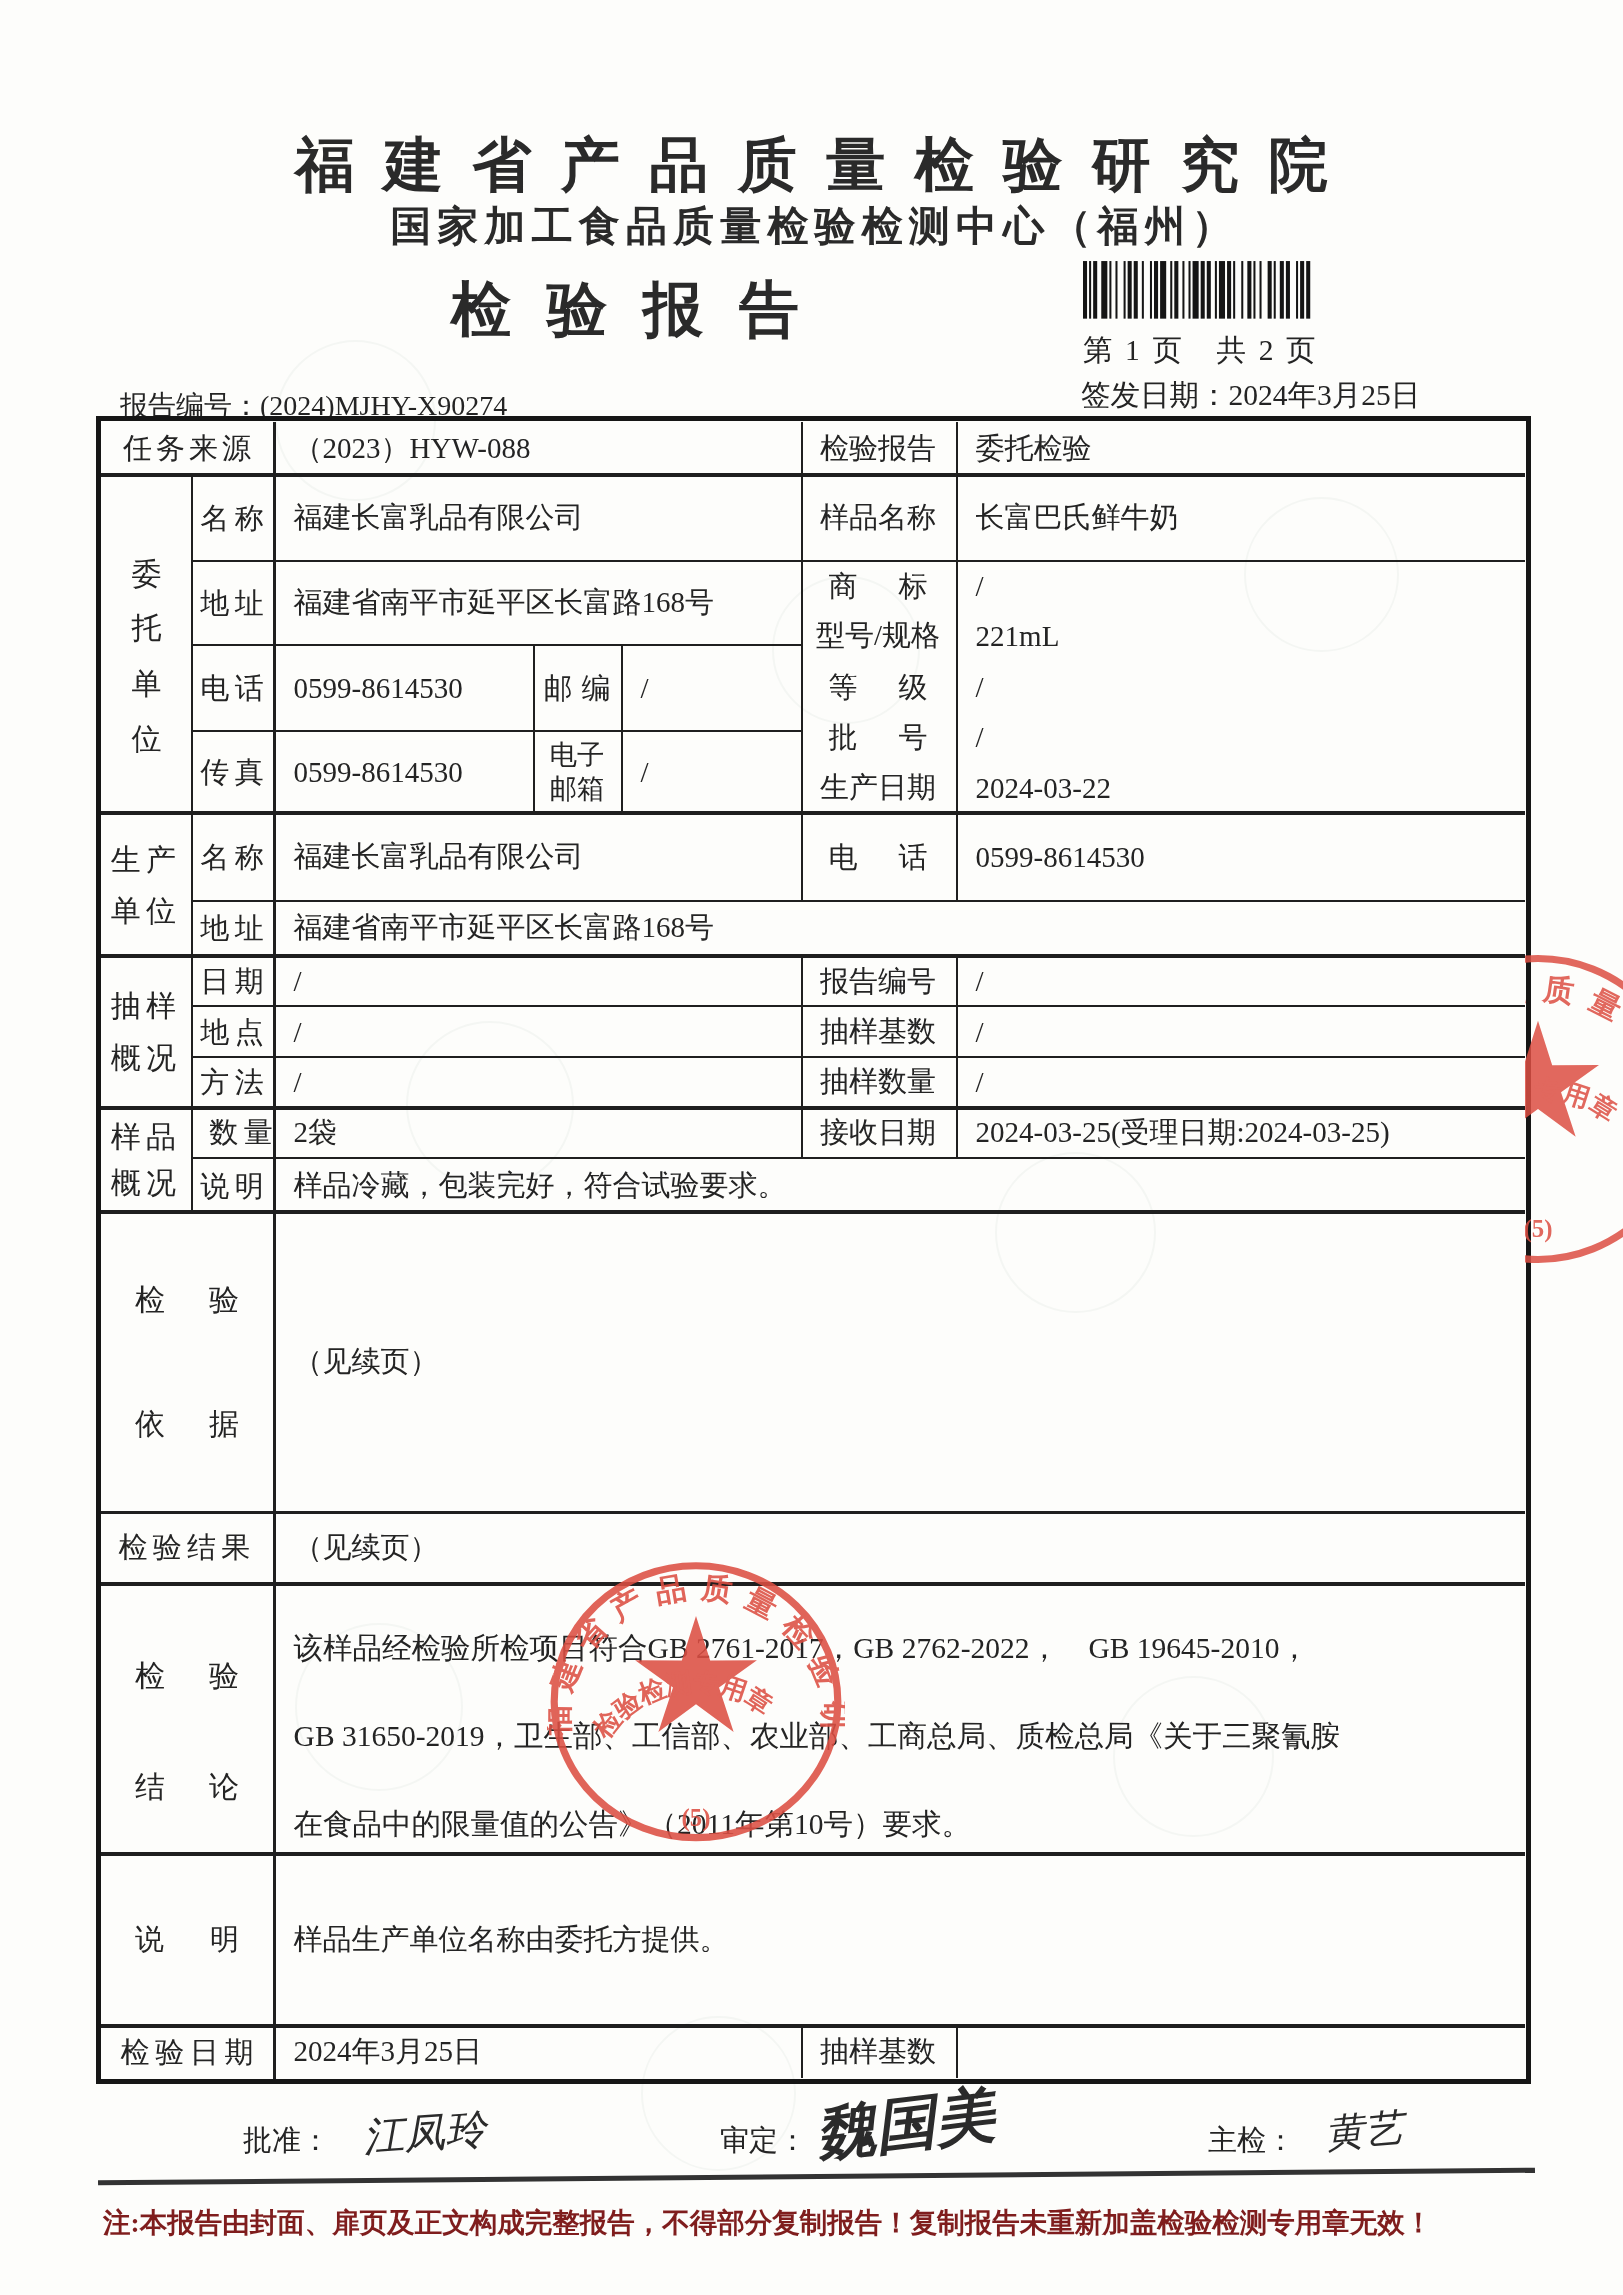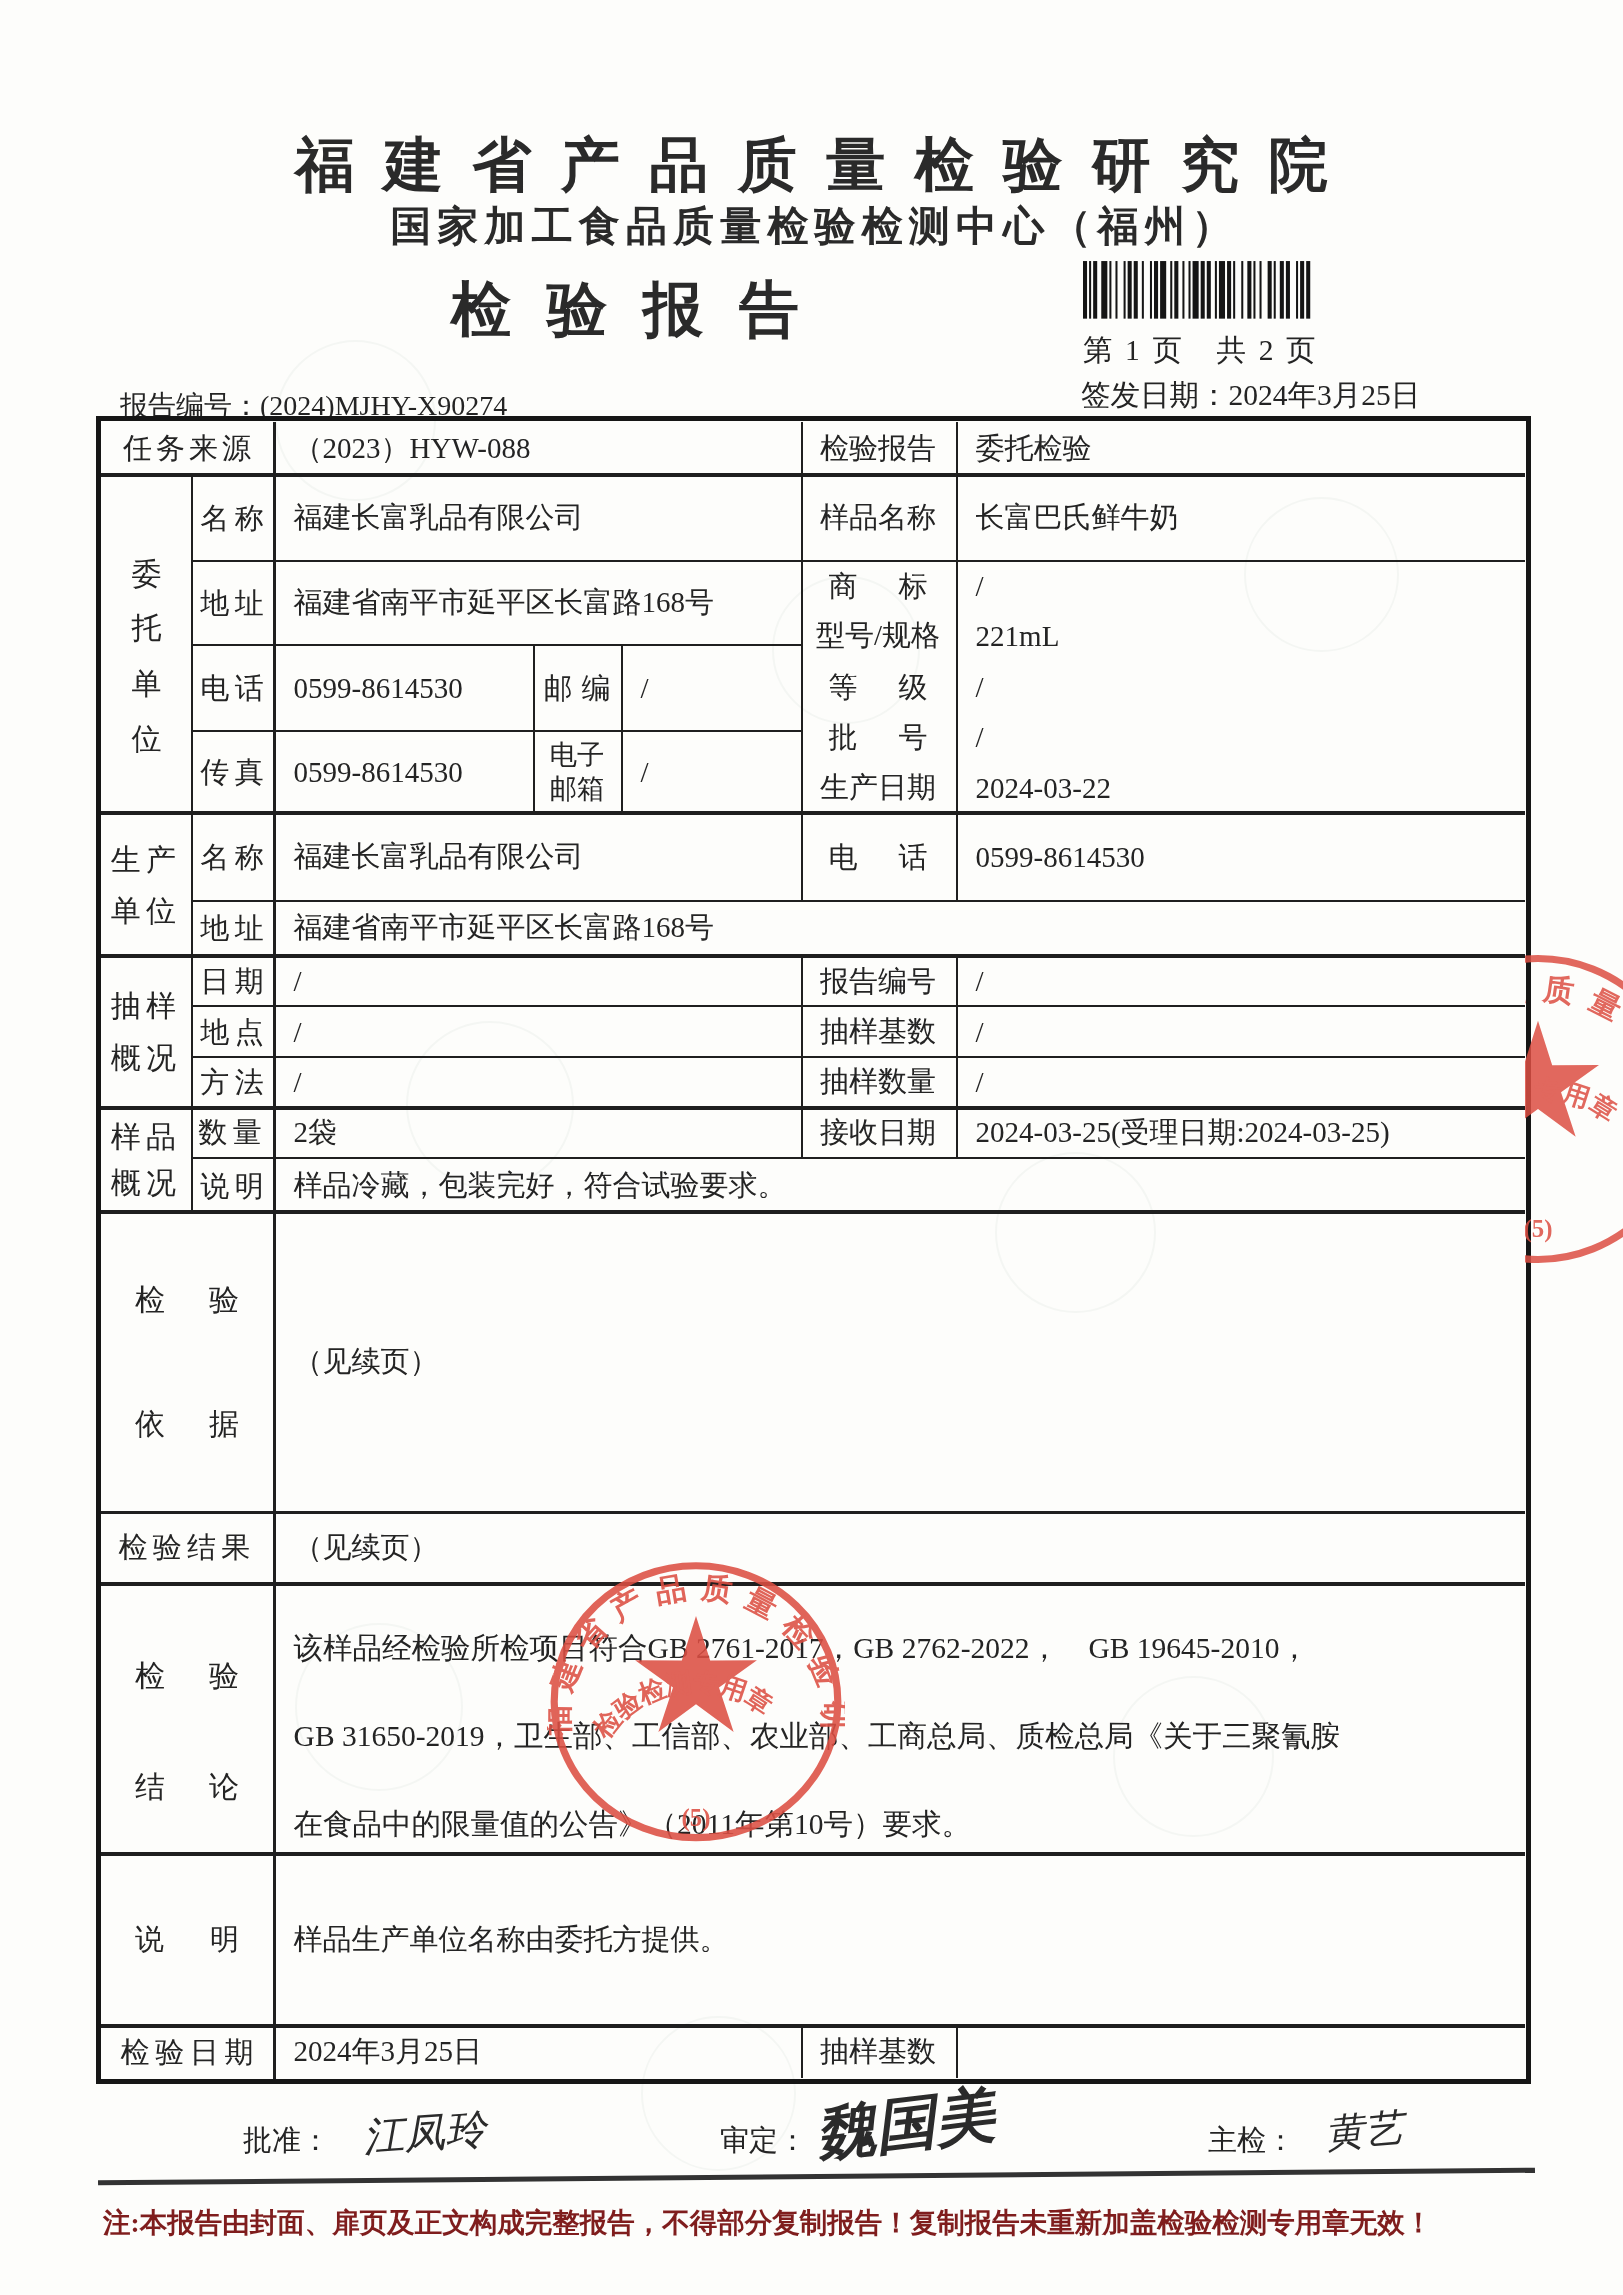--- a/index.html
+++ b/index.html
@@ -181,21 +181,21 @@
   <div class="cell val" style="left:274px;top:1007px;width:528px;height:50px">/</div>
   <div class="cell lab" style="left:801px;top:1007px;width:154px;height:50px">抽样基数</div>
   <div class="cell val" style="left:956px;top:1007px;width:569px;height:50px">/</div>
   <div class="cell sp" style="left:191px;top:1057px;width:82px;height:50px;line-height:50px;padding:0 9.2px">方法</div>
   <div class="cell val" style="left:274px;top:1057px;width:528px;height:50px">/</div>
   <div class="cell lab" style="left:801px;top:1057px;width:154px;height:50px">抽样数量</div>
   <div class="cell val" style="left:956px;top:1057px;width:569px;height:50px">/</div>
 
   <div class="cell g2" style="left:101px;top:1107px;width:90px;height:105px;line-height:46px">样品
 概况</div>
-  <div class="cell sp" style="left:189px;top:1107px;width:82px;height:51px;line-height:51px;padding:0 9.2px">数量</div>
+  <div class="cell sp" style="left:200px;top:1107px;width:82px;height:51px;line-height:51px;padding:0 9.2px">数量</div>
   <div class="cell val" style="left:274px;top:1107px;width:528px;height:51px">2袋</div>
   <div class="cell lab" style="left:801px;top:1107px;width:154px;height:51px">接收日期</div>
   <div class="cell val" style="left:956px;top:1107px;width:569px;height:51px">2024-03-25(受理日期:2024-03-25)</div>
   <div class="cell sp" style="left:191px;top:1159px;width:82px;height:54px;line-height:54px;padding:0 9.2px">说明</div>
   <div class="cell val" style="left:274px;top:1159px;width:1251px;height:54px">样品冷藏，包装完好，符合试验要求。</div>
 
   <div class="cell sp" style="left:101px;top:1212px;width:172px;height:300px;padding:26px 34px 0;line-height:124px;font-size:30px">检验
 依据</div>
   <div class="cell val" style="left:274px;top:1212px;width:1251px;height:300px">（见续页）</div>
 

